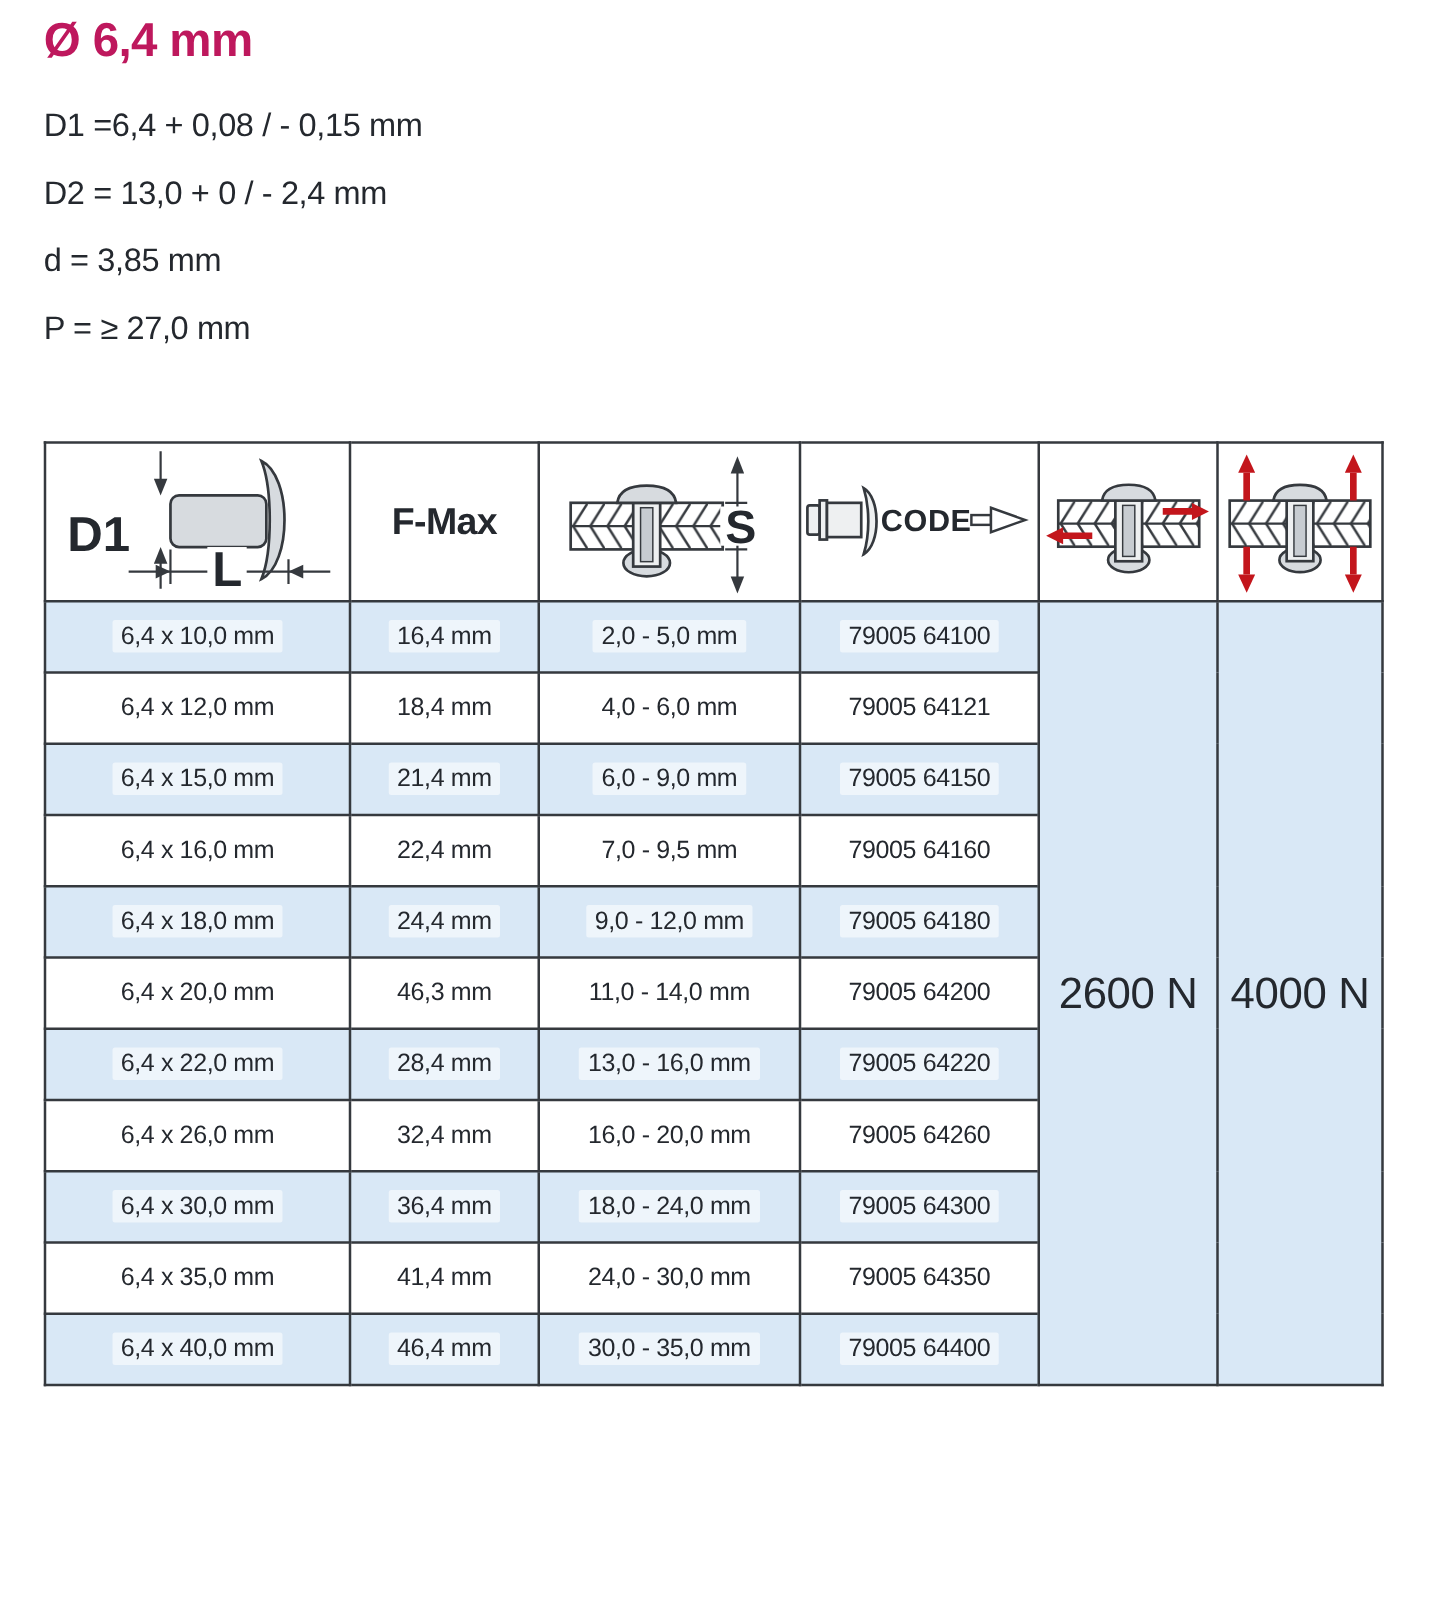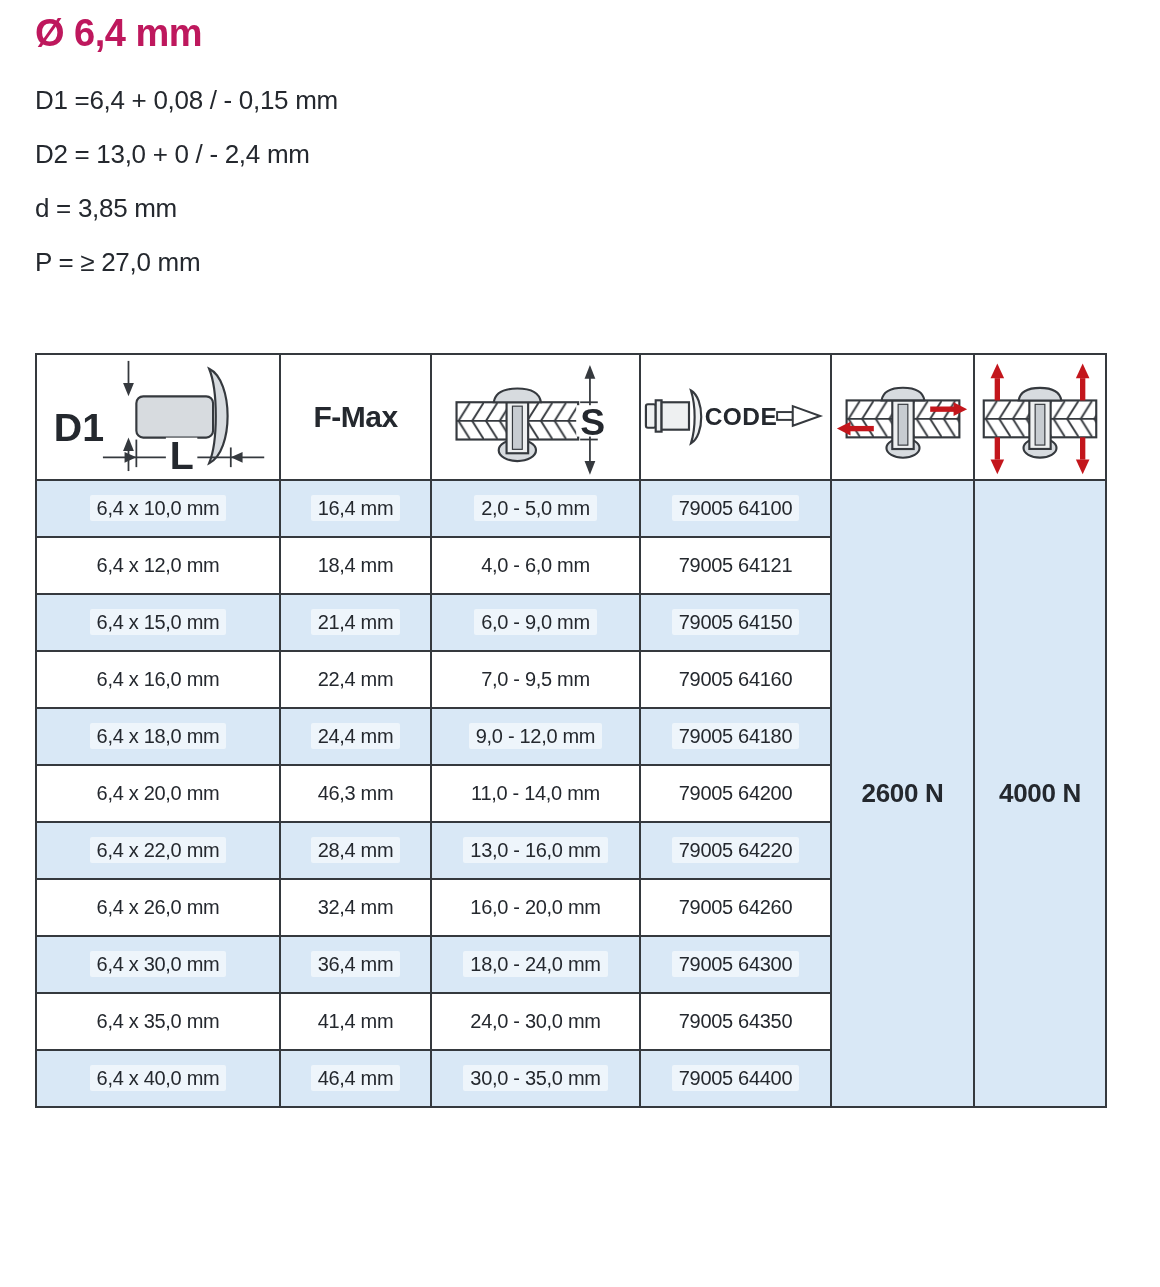--- a/index.html
+++ b/index.html
@@ -44,22 +44,21 @@
     text-align:center;vertical-align:middle;
     padding:0;
     margin-left:45px;
   }
   .spec-table thead th{height:120px;background:#fff;}
   .spec-table tbody td{height:57px;font-size:20px;letter-spacing:-0.3px;}
   .spec-table tbody tr:nth-child(odd) td{background:var(--row_alt);}
   .spec-table tbody tr:nth-child(even) td{background:#fff;}
   .spec-table td.merged{
     background:var(--row_alt) !important;
-    font-size:26px;
-    font-weight:bold;
+    font-size:35px;
   }
   .cell-label{
     background:rgba(255,255,255,0.55);
     padding:2px 7px;border-radius:2px;
   }
   th .fmax{font-size:30px;font-weight:600;letter-spacing:-0.5px;}
   svg .outline{fill:none;stroke:var(--border);stroke-width:2.2;}
   svg .metal{fill:var(--metal);stroke:var(--border);stroke-width:2.2;}
   svg .metal-light{fill:var(--metal_light);stroke:var(--border);stroke-width:2.2;}
   svg .whitefill{fill:#fff;stroke:var(--border);stroke-width:2;}

